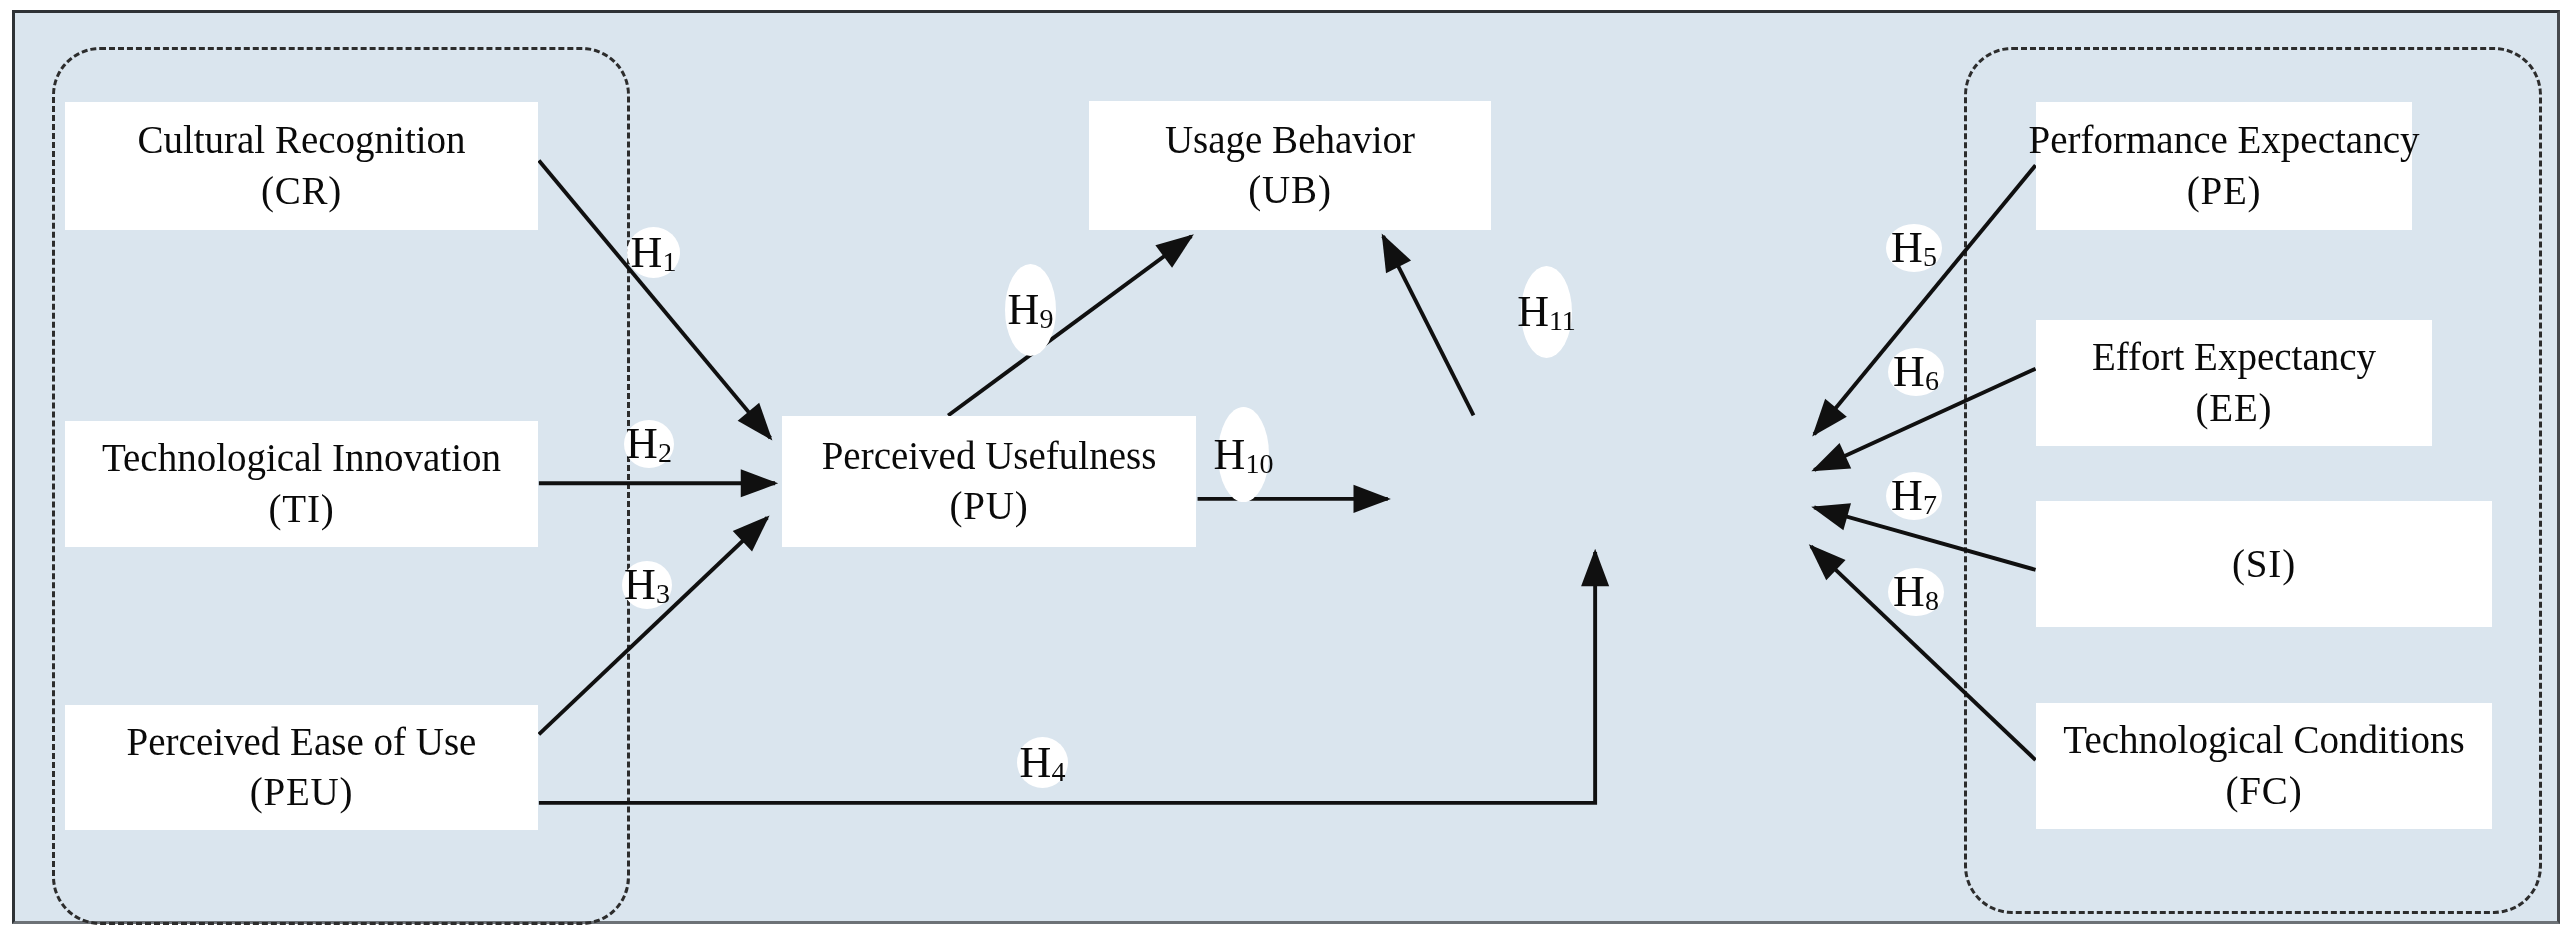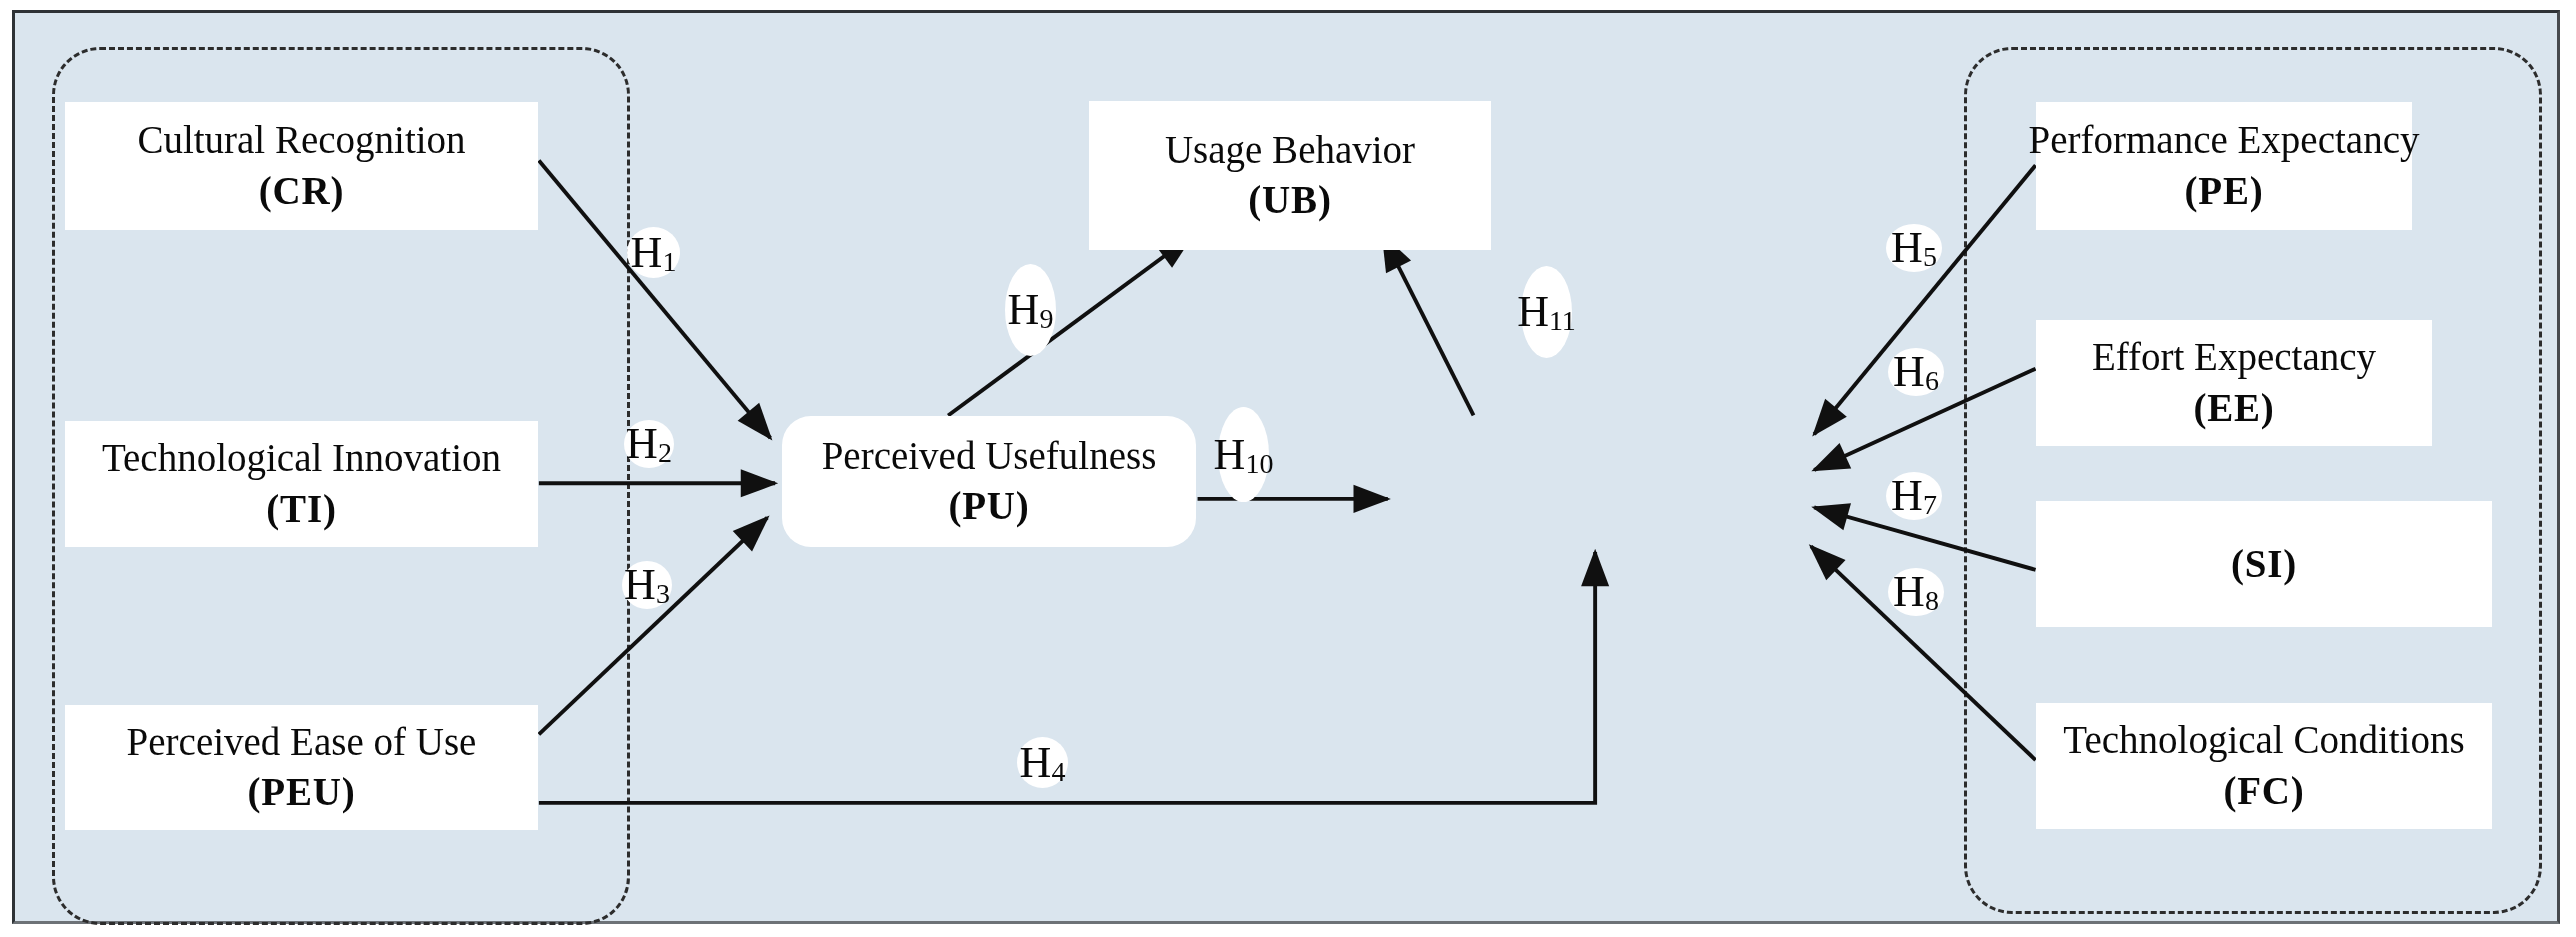--- a/index.html
+++ b/index.html
@@ -27,21 +27,21 @@
   #group-right{left:1949px;top:34px;width:572px;height:861px;}
   .construct{
     position:absolute;
     background:#ffffff;
     display:flex;flex-direction:column;
     align-items:center;justify-content:center;
     gap:7.8px;
     font-size:39px;color:#0a0a0a;line-height:1.1;
     text-align:center;white-space:nowrap;
   }
-  .construct .abbr{letter-spacing:0.8px;font-weight:bold;}
+  .construct .abbr{letter-spacing:0.8px;}
   #arrows{position:absolute;left:0;top:0;width:2576px;height:937px;}
   #arrows line,#arrows polyline{stroke:#101010;stroke-width:5;fill:none;}
   .hyp{
     position:absolute;
     background:#ffffff;border-radius:50%;
     display:flex;align-items:center;justify-content:center;
     color:#0a0a0a;
   }
   .hyp .htext{display:flex;align-items:baseline;font-size:44px;line-height:1;}
   .hyp .hsub{font-size:28px;line-height:1;transform:translateY(3.9px);}
@@ -81,25 +81,25 @@
   </div>
   <div class="construct" style="left:65px;top:705px;width:473px;height:125px;">
     <span class="name">Perceived Ease of Use</span>
     <span class="abbr">(PEU)</span>
   </div>
   <div class="construct" style="left:65px;top:421px;width:473px;height:126px;">
     <span class="name">Technological Innovation</span>
     <span class="abbr">(TI)</span>
   </div>
 
-  <div class="construct" style="left:1089px;top:101px;width:402px;height:149px;">
+  <div class="construct" style="left:1089px;top:101px;width:402px;height:129px;">
     <span class="name">Usage Behavior</span>
     <span class="abbr">(UB)</span>
   </div>
-  <div class="construct" style="left:782px;top:416px;width:414px;height:131px;border-radius:29px;">
+  <div class="construct" style="left:782px;top:416px;width:414px;height:131px;">
     <span class="name">Perceived Usefulness</span>
     <span class="abbr">(PU)</span>
   </div>
 
   <div class="construct" style="left:2036px;top:102px;width:376px;height:128px;">
     <span class="name">Performance Expectancy</span>
     <span class="abbr">(PE)</span>
   </div>
   <div class="construct" style="left:2036px;top:320px;width:396px;height:126px;">
     <span class="name">Effort Expectancy</span>

